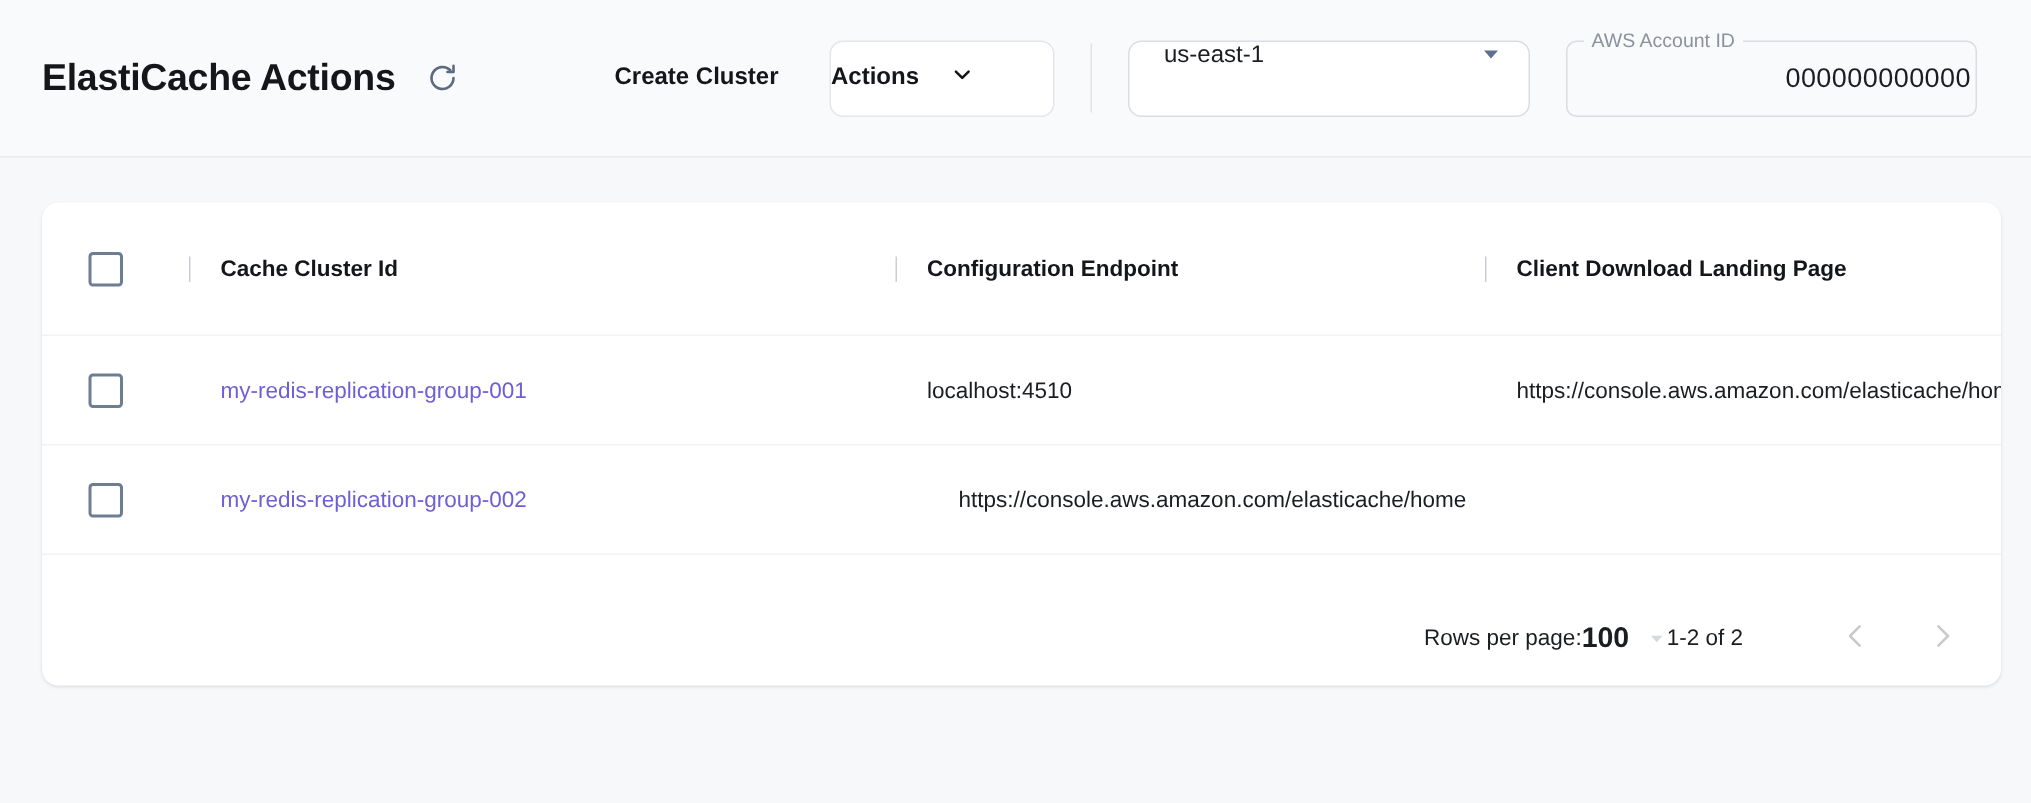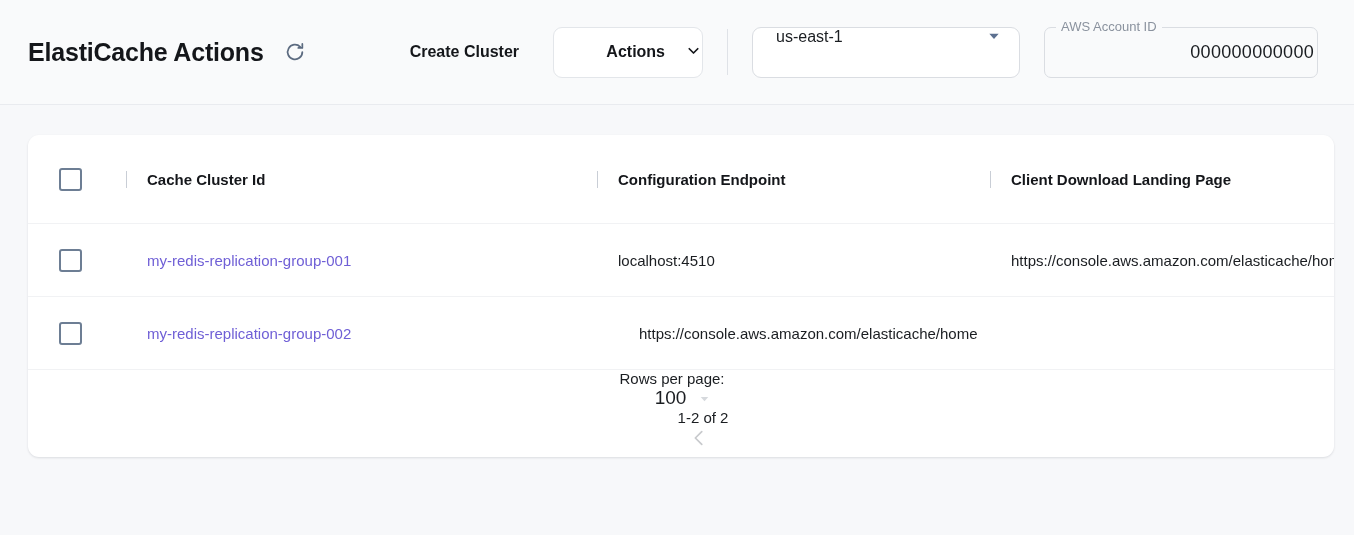--- a/index.html
+++ b/index.html
@@ -65,21 +65,21 @@
 
   .actions-btn {
     margin-left: 34px;
     width: 150px;
     height: 51px;
     border: 1px solid #e3e6ea;
     border-radius: 9px;
     background: #ffffff;
     display: flex;
     align-items: center;
-    justify-content: flex-end;
+    justify-content: flex-start;
     gap: 20px;
     cursor: pointer;
     font-family: inherit;
   }
   .actions-label {
     font-size: 16px;
     font-weight: bold;
     color: #14161a;
   }
 
@@ -235,39 +235,37 @@
   }
 
   
   .pagination {
     height: 112px;
     border-top: 1px solid #f1f2f4;
     display: flex;
     align-items: center;
     justify-content: flex-end;
     padding-right: 18px;
-    flex-direction: column;
   }
   .rpp-label {
     font-size: 15px;
     color: #1a1d21;
   }
   .rpp-select {
-    margin-left: 22px;
     display: flex;
     align-items: flex-end;
     gap: 12px;
     cursor: pointer;
+    font-weight: bold;
   }
   .rpp-value {
     font-size: 19px;
     color: #1a1d21;
   }
   .range-label {
-    margin-left: 62px;
     font-size: 15px;
     color: #1a1d21;
   }
   .pager-btn {
     width: 42px; height: 42px;
     display: flex; align-items: center; justify-content: center;
     background: none; border: none;
     cursor: default;
   }
   .pager-btn:first-of-type { margin-left: 54px; }

